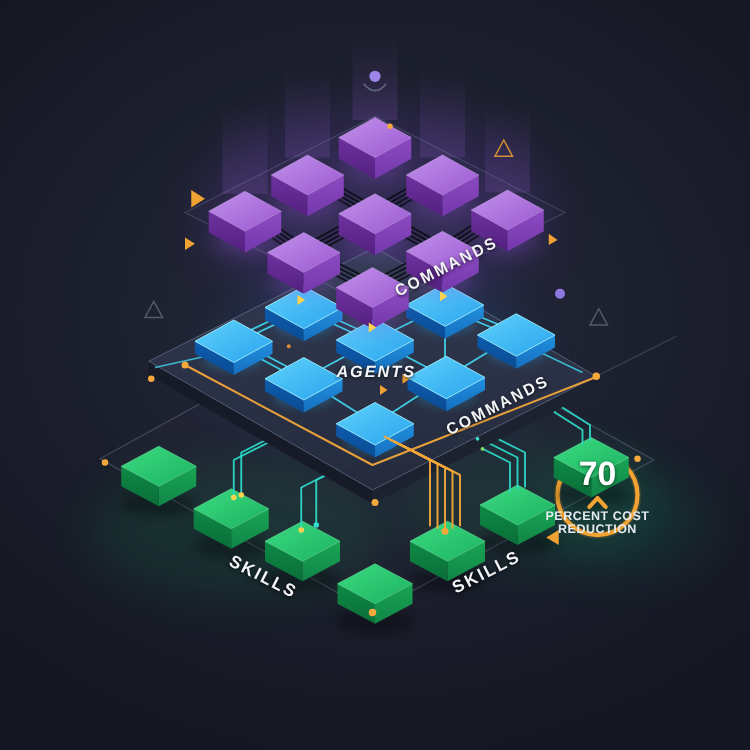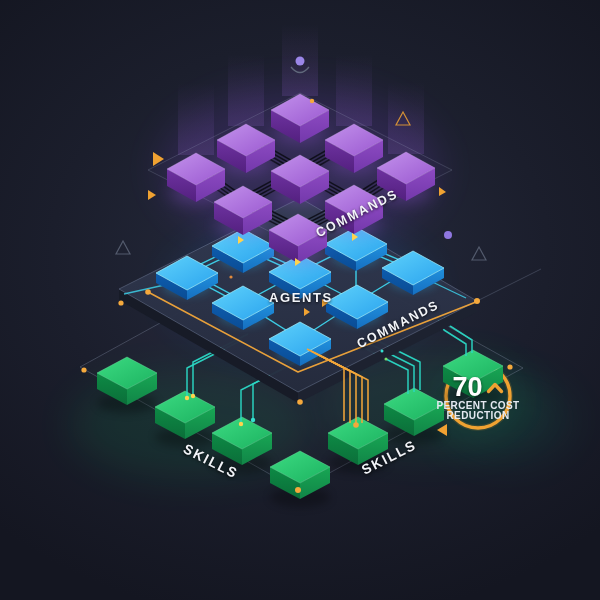--- a/index.html
+++ b/index.html
@@ -8,29 +8,29 @@
     background:radial-gradient(ellipse 75% 62% at 50% 42%, #262b3e 0%, #1b1e2c 55%, #141621 100%);
     font-family:"Liberation Sans", sans-serif;
   }
   svg.scene{position:absolute;left:0;top:0;}
   .label{
     position:absolute;transform:translate(-50%,-50%);
     color:#f3f5f9;font-weight:bold;white-space:nowrap;
     letter-spacing:2px;text-shadow:0 1px 3px rgba(0,0,0,.8);
   }
   #lbl-commands-top{left:357px;top:213px;font-size:13px;transform:translate(-50%,-50%) rotate(-27deg) scaleX(.96);}
-  #lbl-agents{left:301px;top:297px;font-size:13px;letter-spacing:1.6px;}
+  #lbl-agents{left:301px;top:297px;font-size:13px;letter-spacing:1.6px;font-style:italic;}
   #lbl-commands-mid{left:398px;top:324px;font-size:13px;transform:translate(-50%,-50%) rotate(-27deg) scaleX(.96);}
   #lbl-skills-left{left:211px;top:461px;font-size:14px;transform:translate(-50%,-50%) rotate(27deg) scaleX(.96);}
   #lbl-skills-right{left:389px;top:457px;font-size:14px;transform:translate(-50%,-50%) rotate(-27deg) scaleX(.96);}
   .badge{
     position:absolute;left:478px;top:397px;transform:translate(-50%,-50%);
     width:84px;text-align:center;pointer-events:none;
   }
-  .badge-row{display:flex;align-items:center;justify-content:center;gap:3px;margin-bottom:1px;}
+  .badge-row{display:flex;align-items:center;justify-content:center;gap:3px;margin-bottom:1px;flex-direction:column;}
   .badge-value{font-size:27px;font-weight:bold;color:#ffffff;line-height:26px;text-shadow:0 1px 3px rgba(0,0,0,.6);}
   .badge-cap{font-size:10px;font-weight:bold;color:#e4e9f1;letter-spacing:.4px;line-height:9.5px;}
 </style>
 </head>
 <body>
 
 <div class="stage">
   <svg class="scene" id="scene" width="600" height="600" viewBox="0 0 600 600">
       <defs>
         <filter id="b18" x="-80%" y="-80%" width="260%" height="260%">

